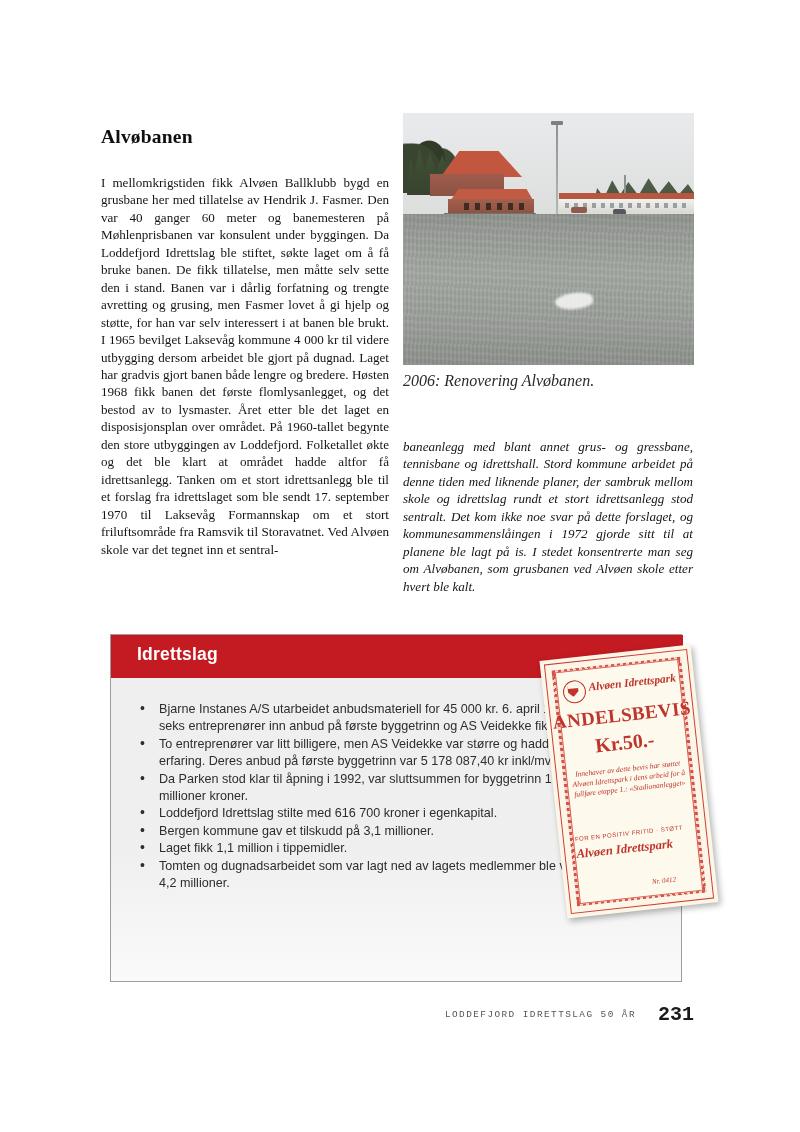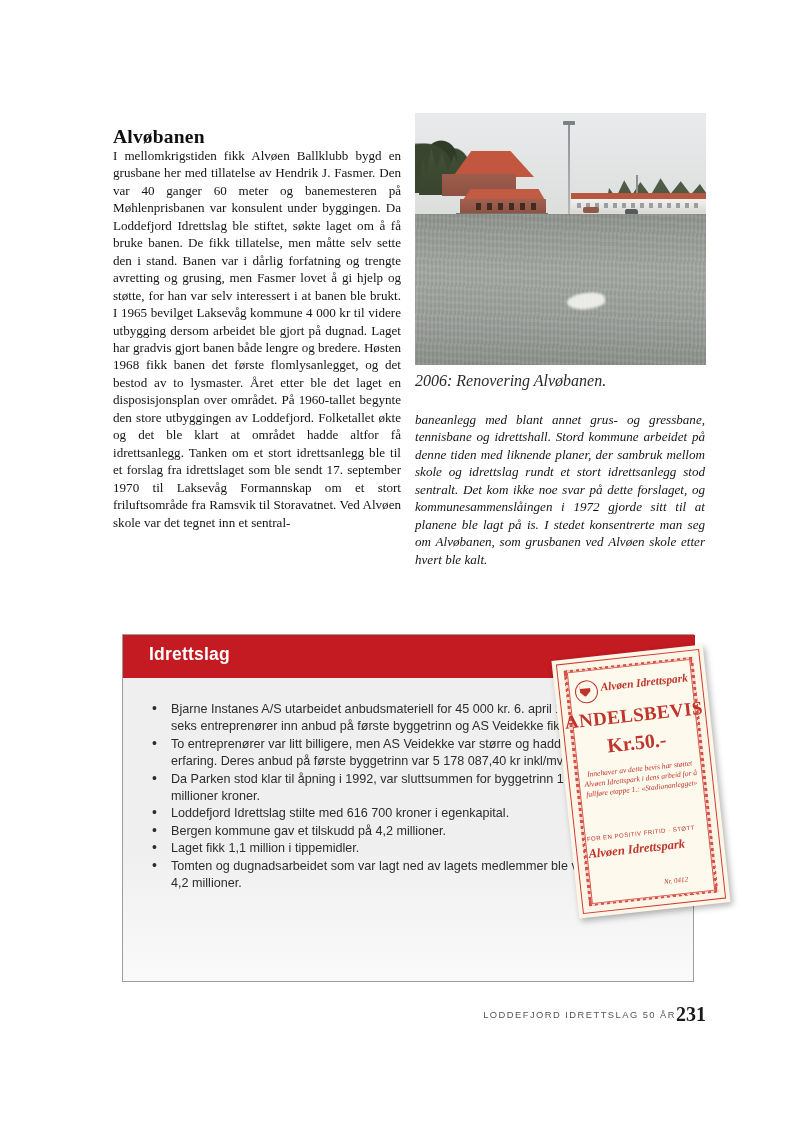--- a/index.html
+++ b/index.html
@@ -11,21 +11,21 @@
     width: 800px;
     height: 1132px;
     position: relative;
     overflow: hidden;
     font-family: "Liberation Serif", serif;
     color: #1a1a1a;
   }
 
   .page {
     position: absolute;
-    left: 12px; top: 0;
+    left: 0; top: 0;
     width: 636px;
     height: 1132px;
     background: #fff;
   }
 
   
   #page-title {
     position: absolute;
     left: 101px;
     top: 113px;
@@ -39,20 +39,21 @@
 
   
   .col {
     position: absolute;
     font-family: "Liberation Serif", serif;
     font-size: 13.1px;
     line-height: 17.45px;
     text-align: justify;
     color: #141414;
     hyphens: manual;
+    margin-top: 27px;
   }
   #col-left {
     left: 101px;
     top: 147px;
     width: 288px;
   }
   #col-right-lower {
     left: 403px;
     top: 411px;
     width: 290px;
@@ -359,31 +360,32 @@
   
   #footer {
     position: absolute;
     left: 101px;
     top: 1003px;
     width: 593px;
     text-align: right;
     white-space: nowrap;
   }
   #footer-label {
-    font-family: Liberation Sans, sans-serif;
+    font-family: Liberation Mono, monospace;
     font-size: 9.4px;
     letter-spacing: 1.45px;
     color: #555555;
     vertical-align: middle;
   }
   #footer-pagenum {
-    font-family: Liberation Serif, serif;
+    font-family: Liberation Mono, monospace;
     font-weight: bold;
     font-size: 20px;
     color: #1a1a1a;
+    margin-left: 22px;
     vertical-align: middle;
   }
 </style>
 </head>
 <body>
 
 <div class="page">
 
   <h1 id="page-title">Alvøbanen</h1>
 
@@ -425,21 +427,21 @@
 
   <div id="cost-box">
     <div id="cost-header">
       <div id="cost-header-title">Idrettslag</div>
     </div>
     <ul id="cost-list">
       <li>Bjarne Instanes A/S utarbeidet anbudsmateriell for 45 000 kr. 6. april 1990 leverte seks entreprenører inn anbud på første byggetrinn og AS Veidekke fikk jobben.</li>
       <li>To entreprenører var litt billigere, men AS Veidekke var større og hadde mer erfaring. Deres anbud på første byggetrinn var 5 178 087,40 kr inkl/mva.</li>
       <li>Da Parken stod klar til åpning i 1992, var sluttsummen for byggetrinn 1 12,2 millioner kroner.</li>
       <li>Loddefjord Idrettslag stilte med 616 700 kroner i egenkapital.</li>
-      <li> Bergen kommune gav et tilskudd på 4,2 millioner.</li>
+      <li> Bergen kommune gav et tilskudd på 3,1 millioner.</li>
       <li>Laget fikk 1,1 million i tippemidler.</li>
       <li>Tomten og dugnadsarbeidet som var lagt ned av lagets medlemmer ble verdsatt til 4,2 millioner.</li>
     </ul>
   </div>
 
   <div id="certificate">
     <div id="cert-border-scallop"></div>
     <div id="cert-border-outer"></div>
     <div id="cert-inner"></div>
     <div id="cert-seal"></div>

